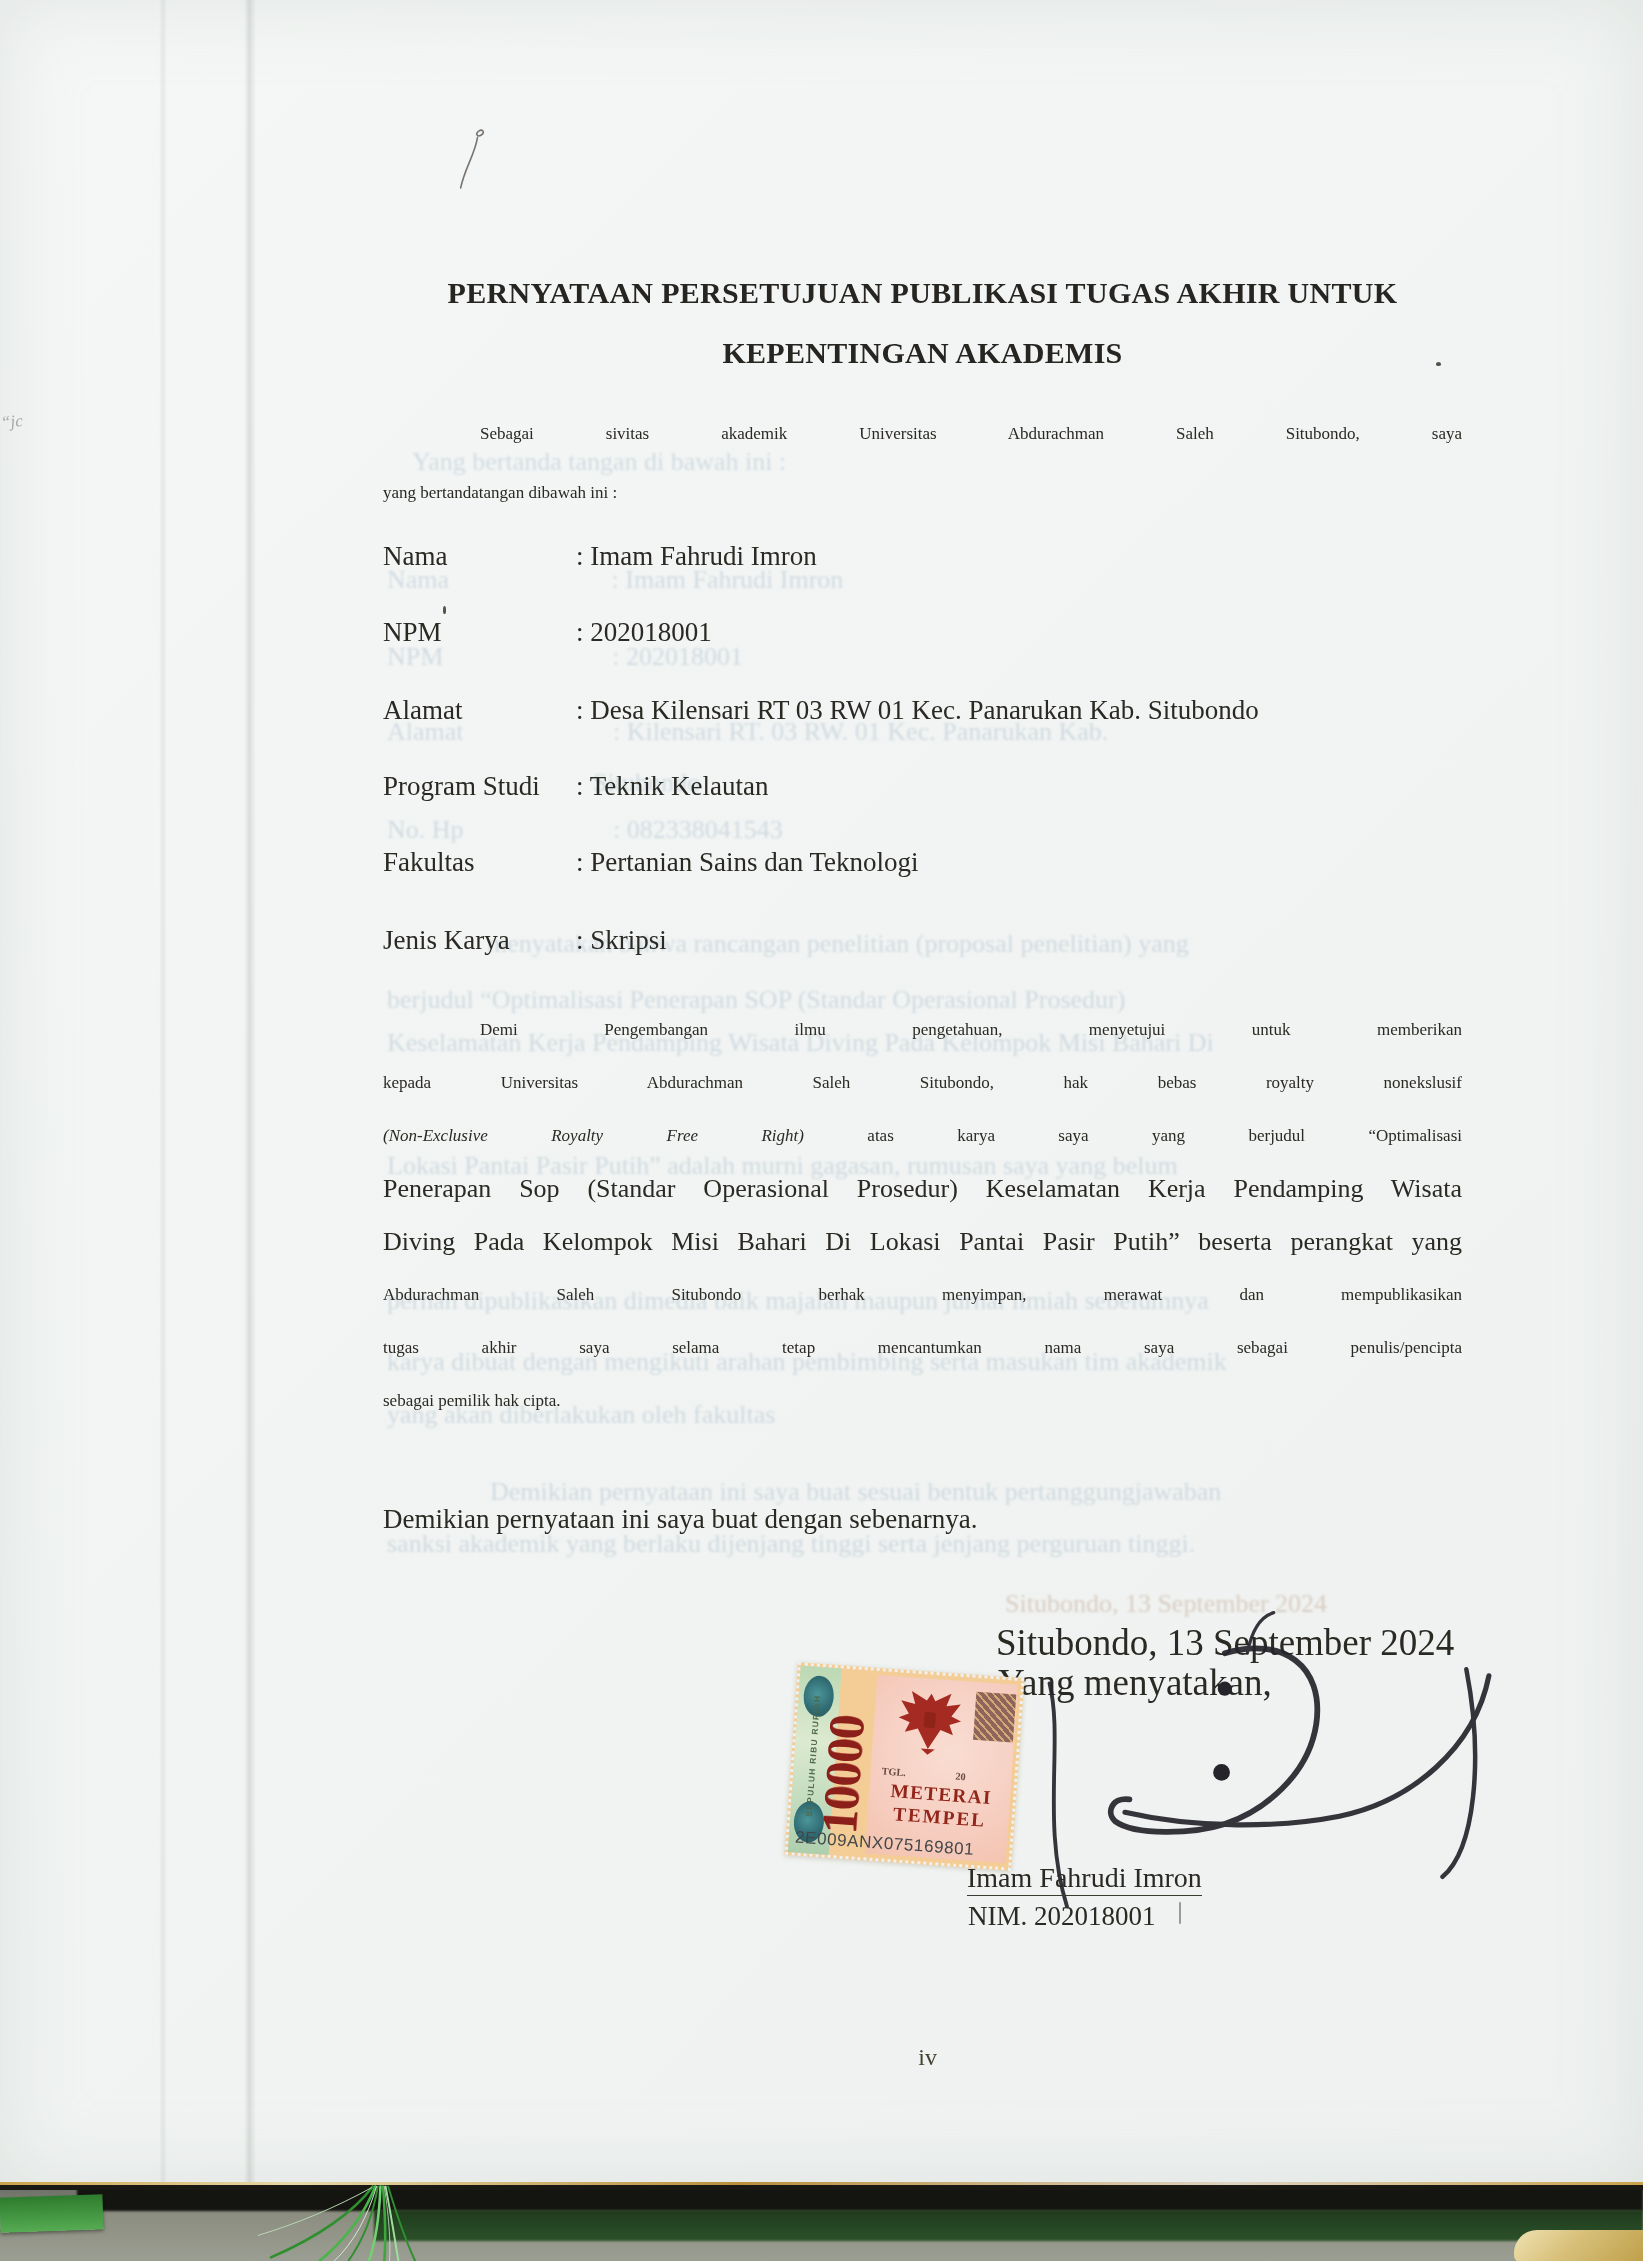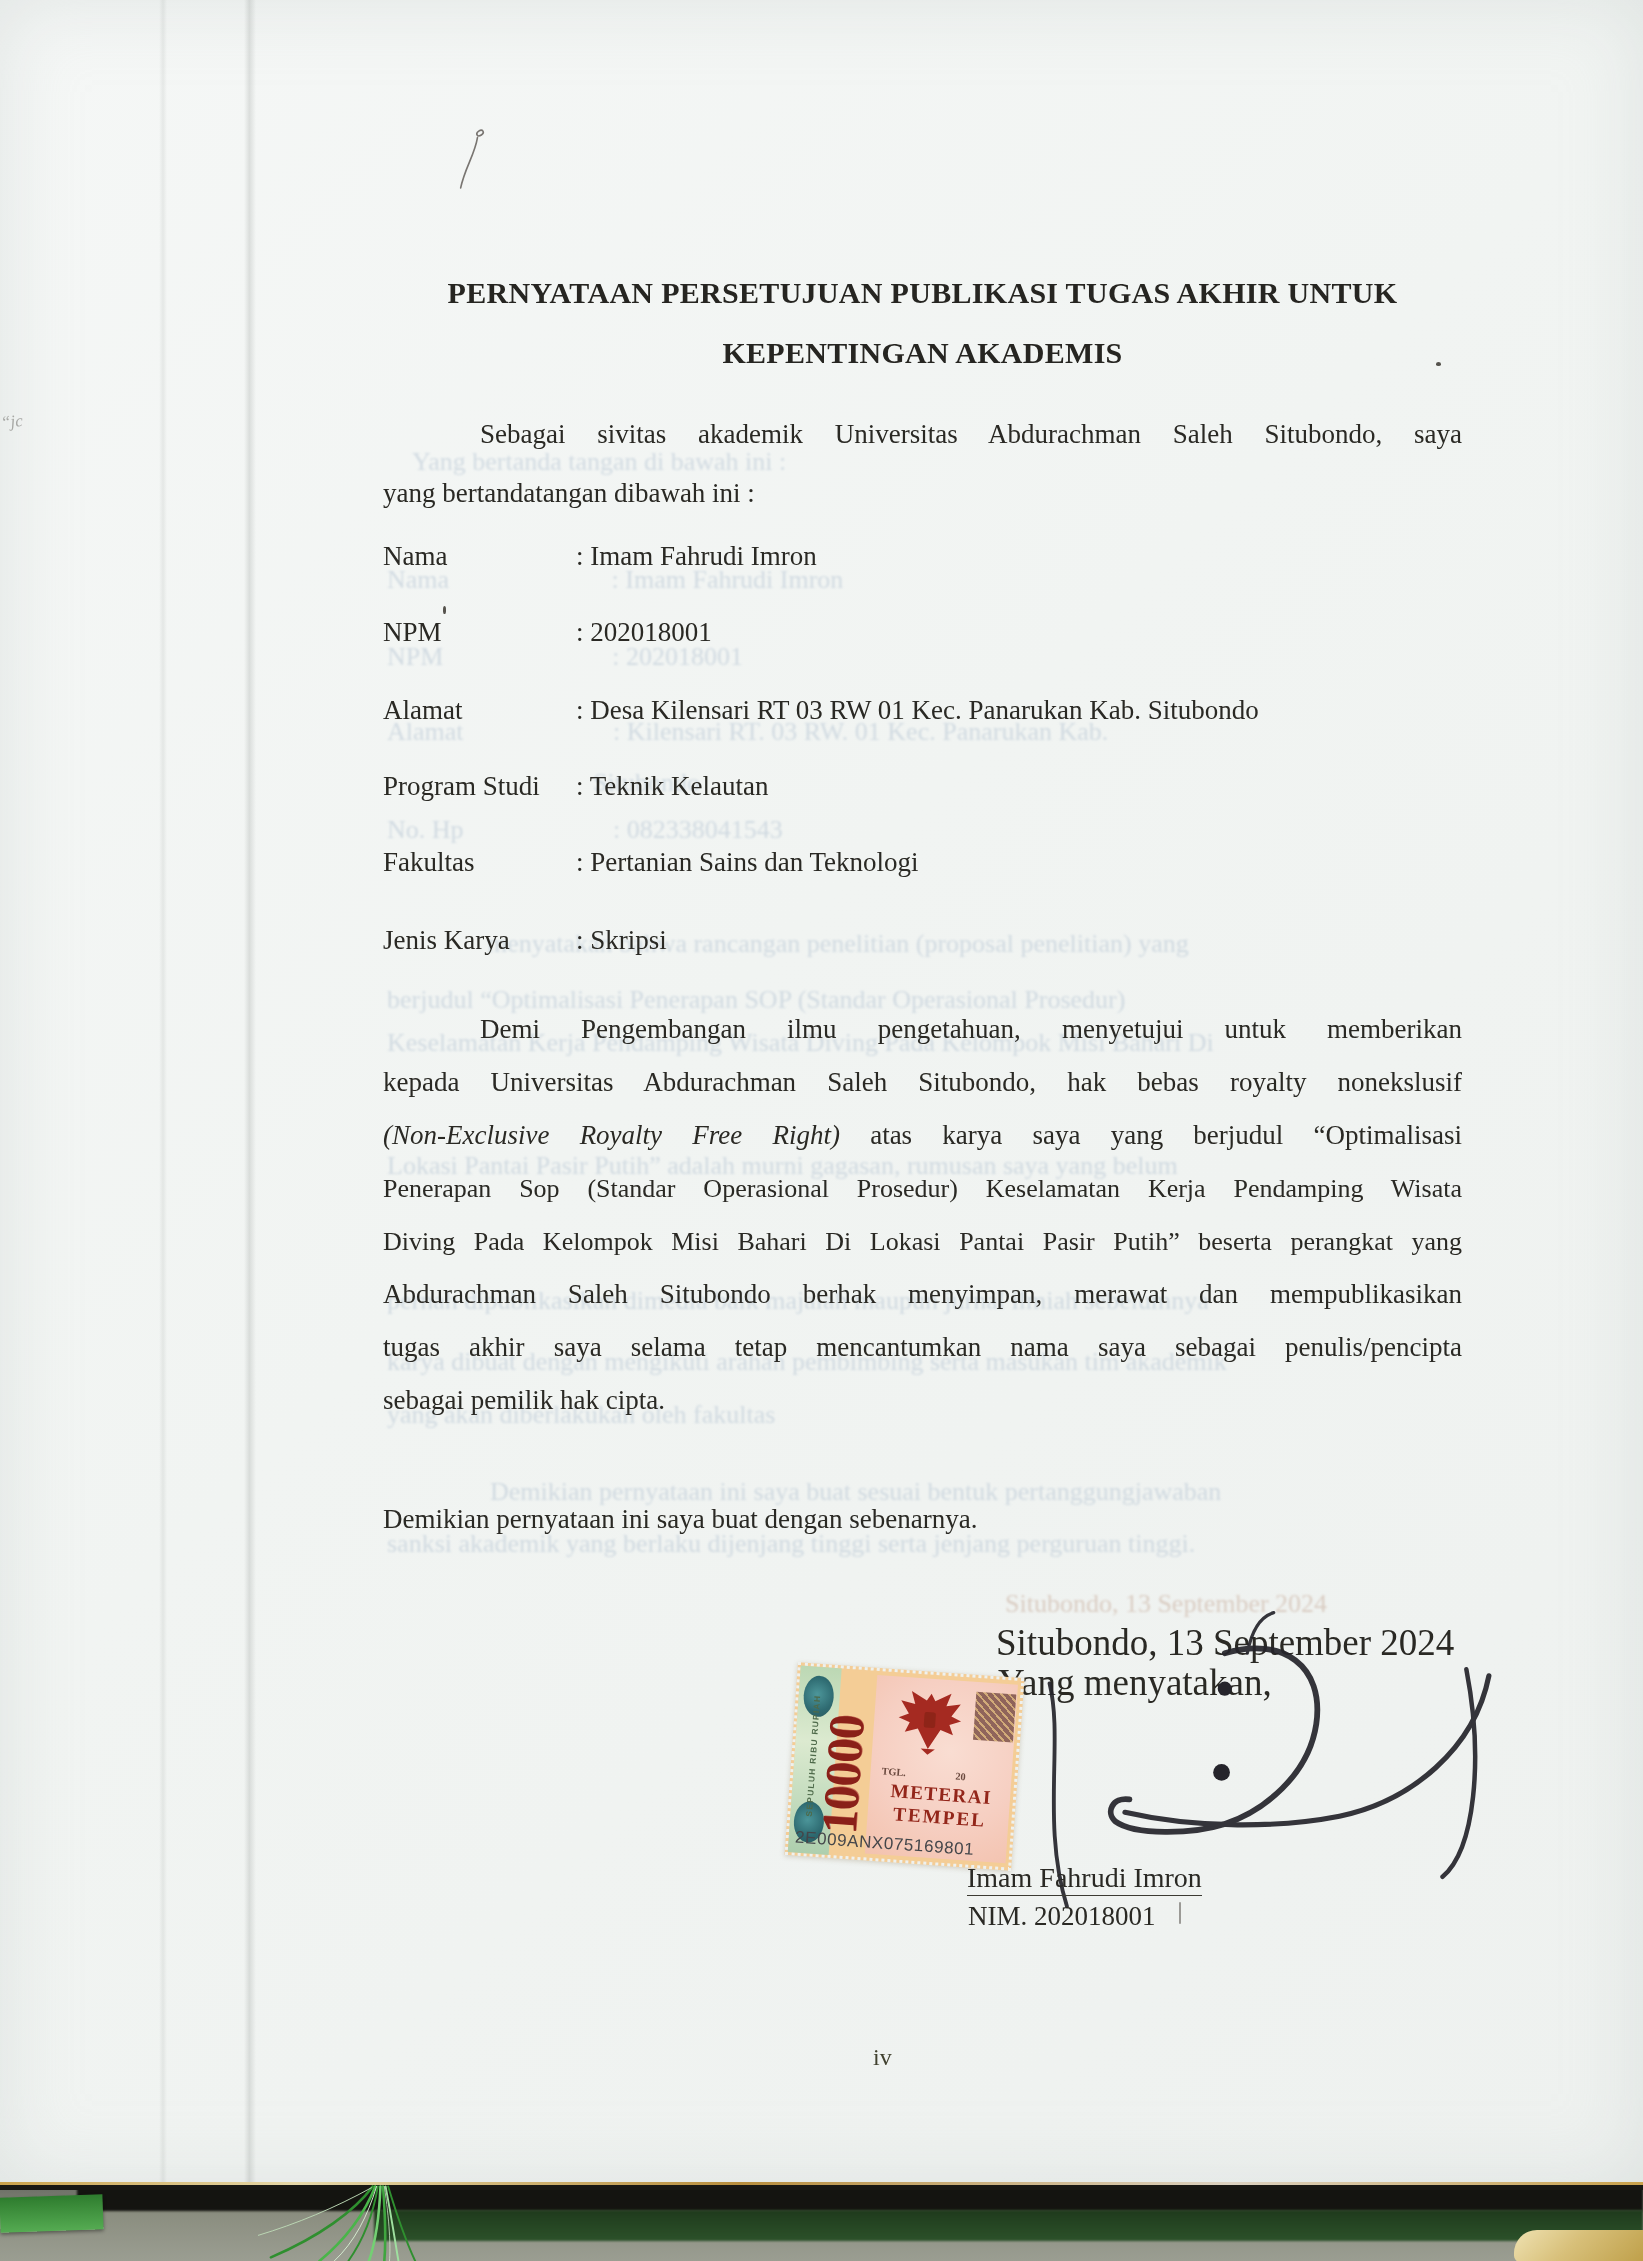--- a/index.html
+++ b/index.html
@@ -10,21 +10,21 @@
         background:linear-gradient(135deg,#f5f7f6 0%,#f1f4f2 45%,#eef1ef 100%);
         box-shadow:inset 0 0 77px rgba(190,198,196,.35);}
   .crease{position:absolute;left:244px;top:0;width:11.6px;height:2186px;
           background:linear-gradient(90deg,rgba(255,255,255,0) 0%,rgba(130,136,132,.22) 45%,rgba(255,255,255,0) 100%);}
   .underpage-edge{position:absolute;left:159px;top:0;width:7.7px;height:2186px;
           background:linear-gradient(90deg,rgba(255,255,255,0),rgba(160,166,162,.18),rgba(255,255,255,0));}
   
   .tx{position:absolute;color:#2a2924;}
   .title{left:383px;width:1079px;text-align:center;font-weight:bold;font-size:30px;
          letter-spacing:0.3px;color:#262521;}
-  .intro,.bline,.closing{left:383px;width:1079px;font-size:27px;line-height:32px;}
+  .intro,.bline,.closing{left:383px;width:1079px;font-size:17px;line-height:32px;}
   .just{text-align:justify;text-align-last:justify;}
   .indent{padding-left:97px;box-sizing:border-box;}
   .field{left:383px;width:1079px;font-size:27px;}
   .field .flabel{display:inline-block;width:193px;}
   .bodywrap{position:absolute;left:383px;top:1003px;width:1079px;}
   .bline{position:relative;left:0;height:53px;line-height:53px;}
   .bline.small{font-size:26px;}
   .bline .it{font-style:italic;}
   .closing{font-size:27px;}
   .dateline,.signlabel{font-size:37px;margin-top:14px;}
@@ -183,21 +183,21 @@
         <path d="M880,150 C858,262 760,345 648,368 C556,386 428,388 315,362" stroke-width="8"></path>
         <path d="M845,140 C872,280 858,420 808,462" stroke-width="7"></path>
       </g>
       <circle cx="470" cy="170" r="11" fill="#25242b"></circle>
       <circle cx="465" cy="300" r="13" fill="#25242b"></circle>
     </svg>
 
     <div class="tx signername" style="left:967px;top:1862px">Imam Fahrudi Imron</div>
     <div class="tx signernim" style="left:968px;top:1901px">NIM. 202018001</div>
 
-    <div class="tx pagenum" style="left:873px;top:2044px;width:64px;text-align:left">iv</div>
+    <div class="tx pagenum" style="left:873px;top:2044px;width:64px;text-align:right">iv</div>
 
     <svg class="penmark" width="52" height="71" viewBox="0 0 80 110">
       <path d="M52,8 C58,4 62,10 56,14 C50,18 46,12 52,8 M50,18 C46,44 30,66 24,96" fill="none" stroke="#5a5550" stroke-width="2.5" stroke-linecap="round" opacity=".8"></path>
     </svg>
     <div class="leftnote">“jc</div>
     <div class="speck" style="left:443px;top:606px;width:3.2px;height:7.7px"></div>
     <div class="speck" style="left:1436px;top:362px;width:5.2px;height:3.9px"></div>
     <div class="speck" style="left:1179px;top:1902px;width:1.9px;height:22px;border-radius:1.3px;opacity:.55"></div>
   </div>
 

